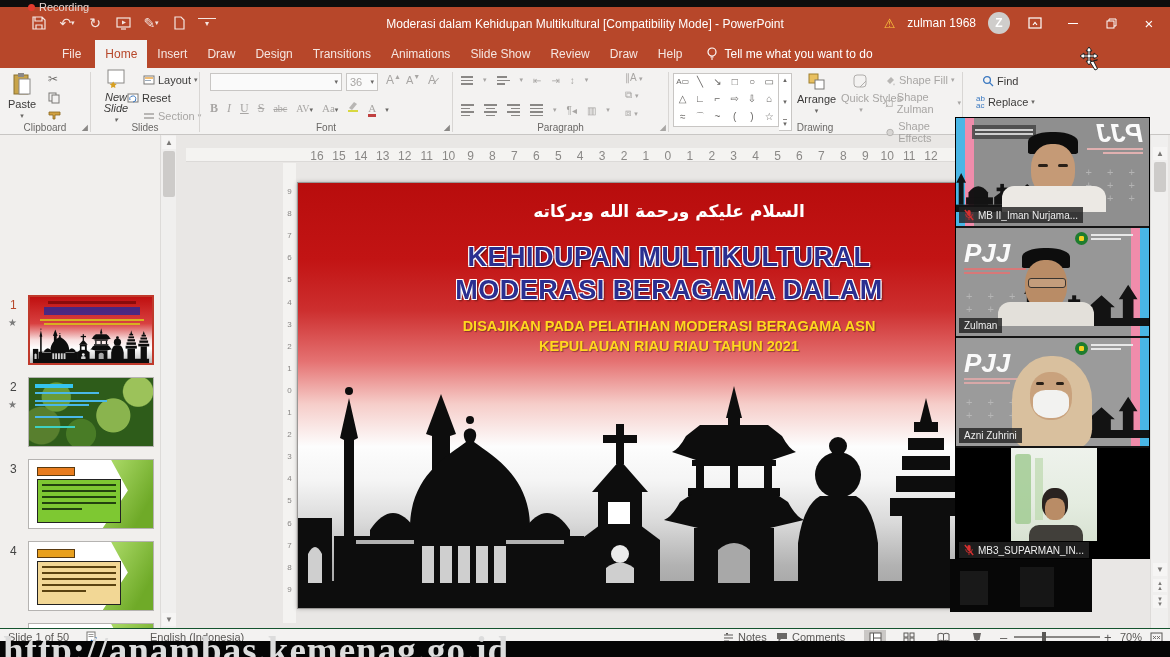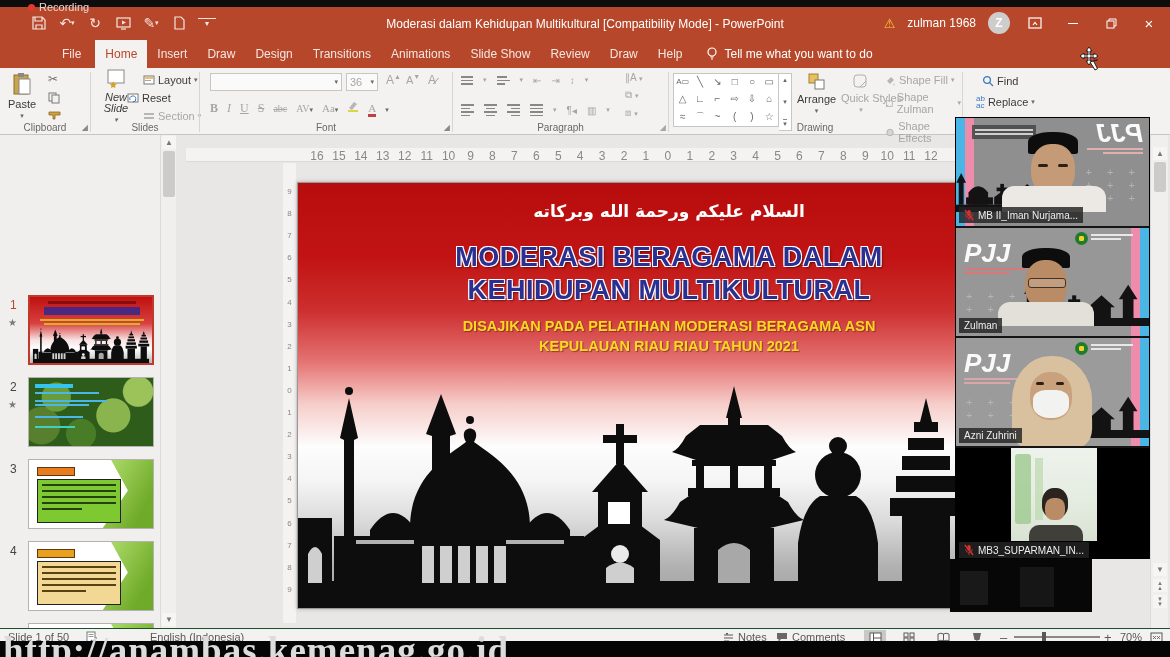--- a/index.html
+++ b/index.html
@@ -644,22 +644,22 @@
         <span class="vtick" style="top: 333.4px;">5</span>
         <span class="vtick" style="top: 355.5px;">6</span>
         <span class="vtick" style="top: 377.6px;">7</span>
         <span class="vtick" style="top: 399.7px;">8</span>
         <span class="vtick" style="top: 421.8px;">9</span>
       </div>
   </div>
   <div id="slide">
     <div class="arabic">السلام عليكم ورحمة الله وبركاته</div>
     <div class="s-title">
+      <div>KEHIDUPAN MULTIKULTURAL</div>
       <div>MODERASI BERAGAMA DALAM</div>
-      <div>KEHIDUPAN MULTIKULTURAL</div>
     </div>
     <div class="s-sub">
       <div>DISAJIKAN PADA PELATIHAN MODERASI BERAGAMA ASN</div>
       <div>KEPULAUAN RIAU RIAU TAHUN 2021</div>
     </div>
     <svg id="skyline" viewBox="0 0 742 230">
         <use href="#sym-skyline"></use>
       </svg>
   </div>
 </div>

